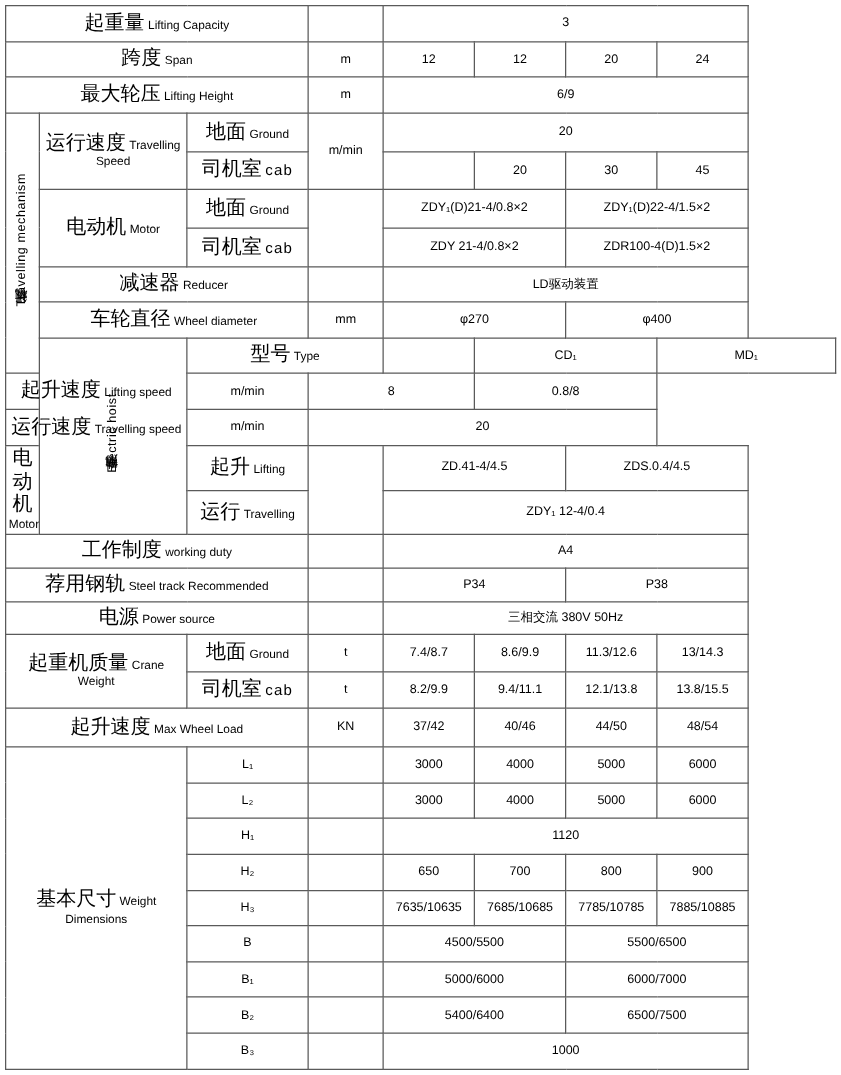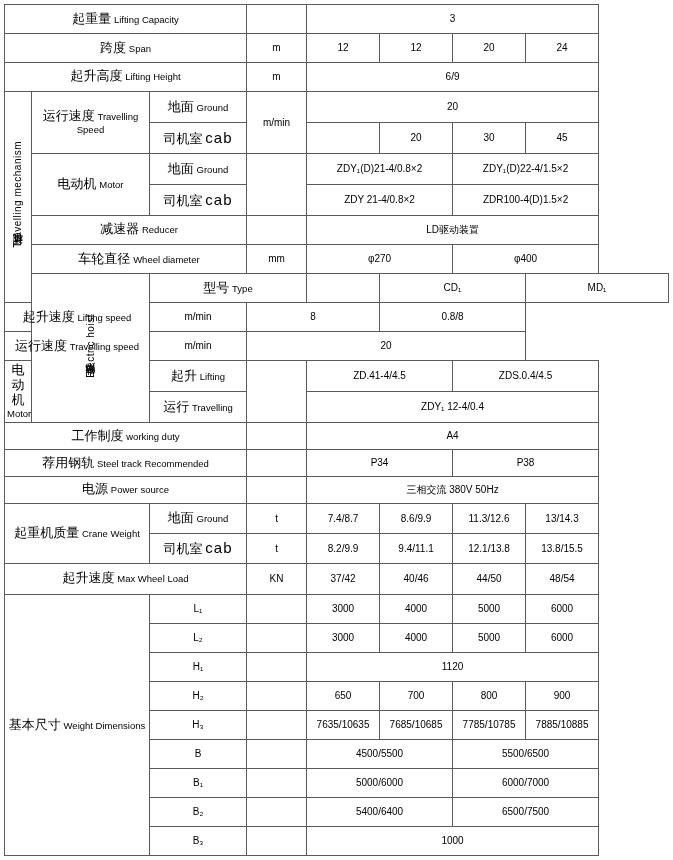--- a/index.html
+++ b/index.html
@@ -24,33 +24,33 @@
     font-size:10px;
   }
   td{
     border:1px solid #5a5a5a;
     text-align:center;
     vertical-align:middle;
     padding:1px 2px;
     line-height:1.15;
     overflow:hidden;
   }
-  .cn{ font-size:13px; }
+  .cn{ font-size:16px; }
   .en{ font-size:9.5px; }
   .vert{
     writing-mode:vertical-rl;
     text-orientation:mixed;
     transform:rotate(180deg);
     white-space:nowrap;
     font-size:10px;
     letter-spacing:0.5px;
     line-height:1.25;
   }
   .nowrap{white-space:nowrap;font-family:Liberation Mono, monospace;}
-  .cabcell span.cabtxt{font-size:15px;letter-spacing:1px;}
+  .cabcell span.cabtxt{font-size:12px;letter-spacing:1px;}
 </style>
 </head>
 <body>
 
 <div class="sheet">
 <table>
   <colgroup>
     <col style="width:27px">
     <col style="width:118px">
     <col style="width:97px">
@@ -78,21 +78,21 @@
     </td>
     <td>m</td>
     <td>12</td>
     <td>12</td>
     <td>20</td>
     <td>24</td>
   </tr>
 
   <tr style="height:28px">
     <td colspan="3">
-      <span class="cn">起升高度</span>
+      <span class="cn">最大轮压</span>
       <span class="en">Lifting  Height</span>
     </td>
     <td>m</td>
     <td colspan="4">6/9</td>
   </tr>
 
   <tr style="height:30px">
     <td rowspan="7" class="vert">
       <span>运行机构 Travelling mechanism</span>
     </td>

